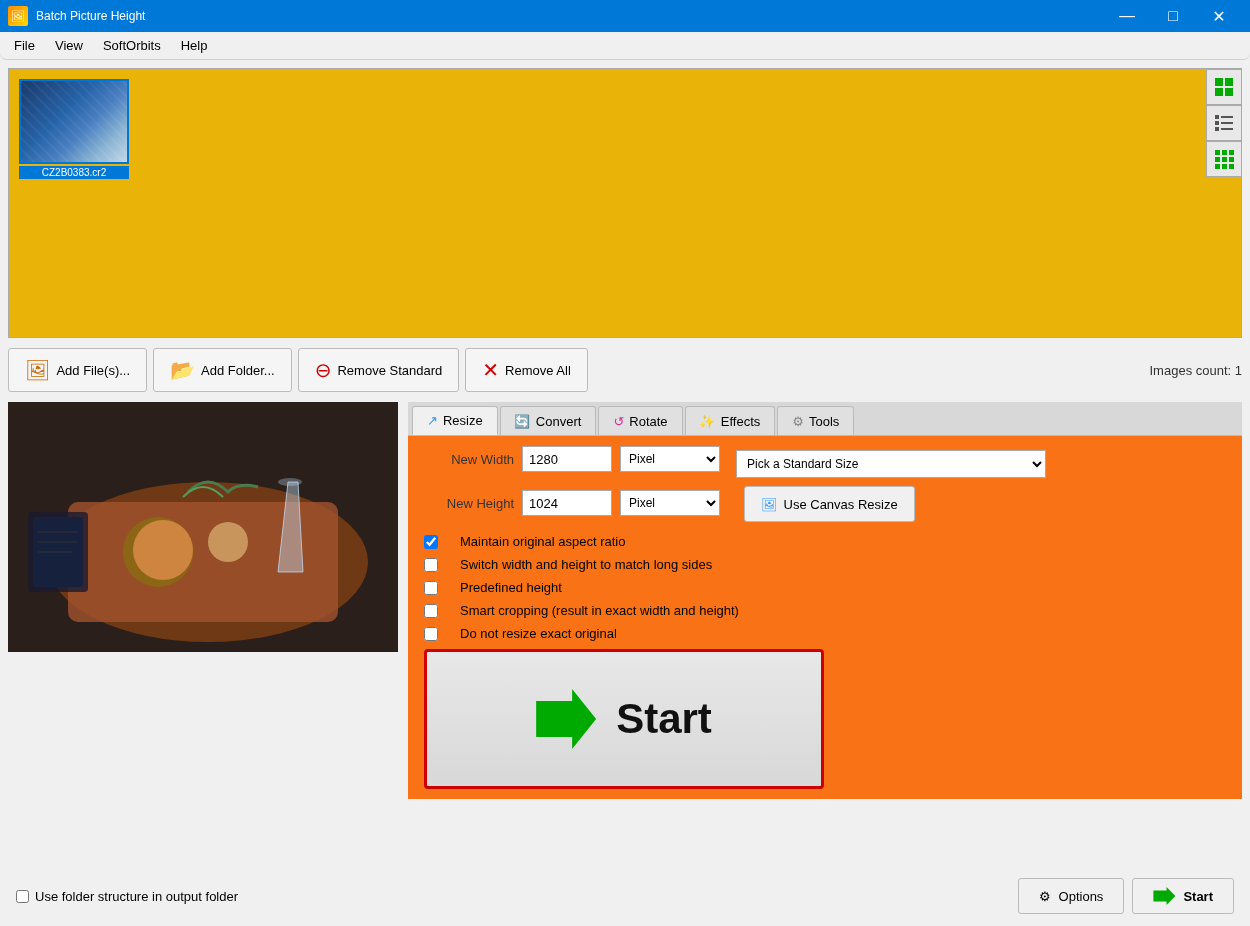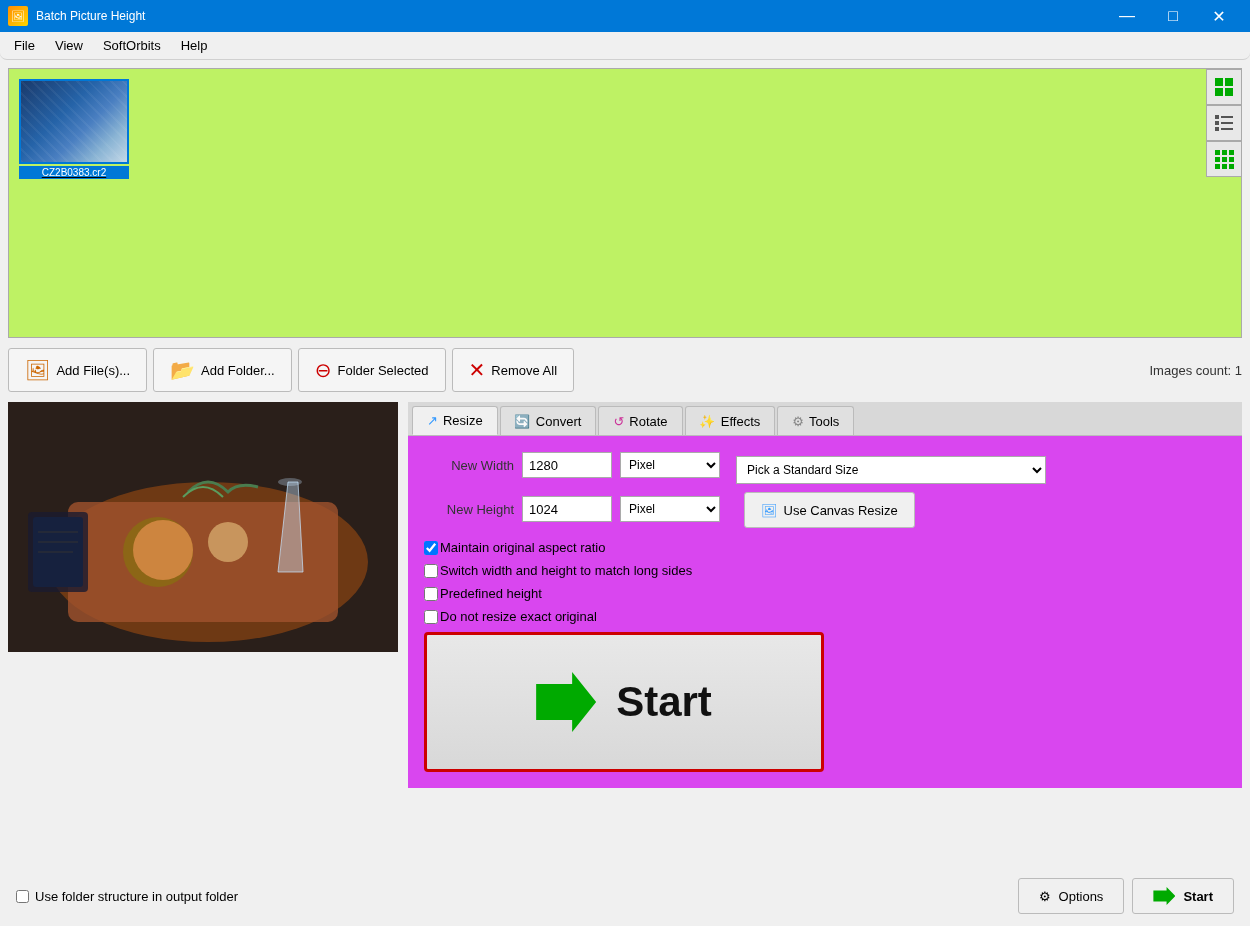--- a/index.html
+++ b/index.html
@@ -36,29 +36,28 @@
     .main-content {
       display: flex;
       flex-direction: column;
       height: calc(926px - 60px);
       padding: 8px;
       gap: 6px;
     }
 
     
     .image-panel {
-      background: #bef264;
+      background: #eab308;
       border: 1px solid #aaa;
       flex: 0 0 270px;
       display: flex;
       flex-wrap: wrap;
       align-content: flex-start;
       padding: 6px;
       position: relative;
-      text-decoration: underline;
     }
 
     .image-thumbs-area {
       flex: 1;
       display: flex;
       flex-wrap: wrap;
       align-content: flex-start;
     }
 
     .image-thumb {
@@ -197,22 +196,22 @@
       font-size: 13px;
       border-radius: 3px 3px 0 0;
     }
     .tab.active {
       background: #f0f0f0;
       border-bottom: 1px solid #f0f0f0;
     }
 
     
     .tab-content {
-      background: #d946ef;
-      padding: 16px 16px;
+      background: #f97316;
+      padding: 10px 16px;
       border-top: 1px solid #bbb;
     }
 
     
     .form-row {
       display: flex;
       align-items: center;
       margin-bottom: 10px;
       gap: 8px;
     }
@@ -247,21 +246,21 @@
       padding: 2px 6px;
       font-size: 12px;
       background: white;
       cursor: pointer;
     }
 
     
     .checkbox-row {
       display: flex;
       align-items: center;
-      gap: 2px;
+      gap: 22px;
       margin-bottom: 8px;
       font-size: 13px;
     }
     .checkbox-row input[type=checkbox] { width: 14px; height: 14px; cursor: pointer; }
 
     
     .canvas-resize-btn {
       display: flex;
       align-items: center;
       gap: 6px;
@@ -456,21 +455,21 @@
     <button class="toolbar-btn">
       <span class="btn-icon" style="color:#cc6600;">🖼</span>
       <span>Add File(s)...</span>
     </button>
     <button class="toolbar-btn">
       <span class="btn-icon">📂</span>
       <span>Add Folder...</span>
     </button>
     <button class="toolbar-btn">
       <span class="btn-icon" style="color:#cc0000;">⊖</span>
-      <span>Folder Selected</span>
+      <span>Remove Standard</span>
     </button>
     <button class="toolbar-btn">
       <span class="btn-icon" style="color:#cc0000;">✕</span>
       <span>Remove All</span>
     </button>
     <span class="images-count">Images count: 1</span>
   </div>
 
   <div class="bottom-section">
 
@@ -575,20 +574,24 @@
         <div class="checkbox-row">
           <input type="checkbox" style="">
           <label>Switch width and height to match long sides</label>
         </div>
         <div class="checkbox-row">
           <input type="checkbox" style="">
           <label>Predefined height</label>
         </div>
         <div class="checkbox-row">
           <input type="checkbox" style="">
+          <label>Smart cropping (result in exact width and height)</label>
+        </div>
+        <div class="checkbox-row">
+          <input type="checkbox" style="">
           <label>Do not resize exact original</label>
         </div>
 
         <div class="start-btn-large">
           <div class="start-arrow-large"></div>
           <span class="start-text-large">Start</span>
         </div>
 
       </div>
     </div>

